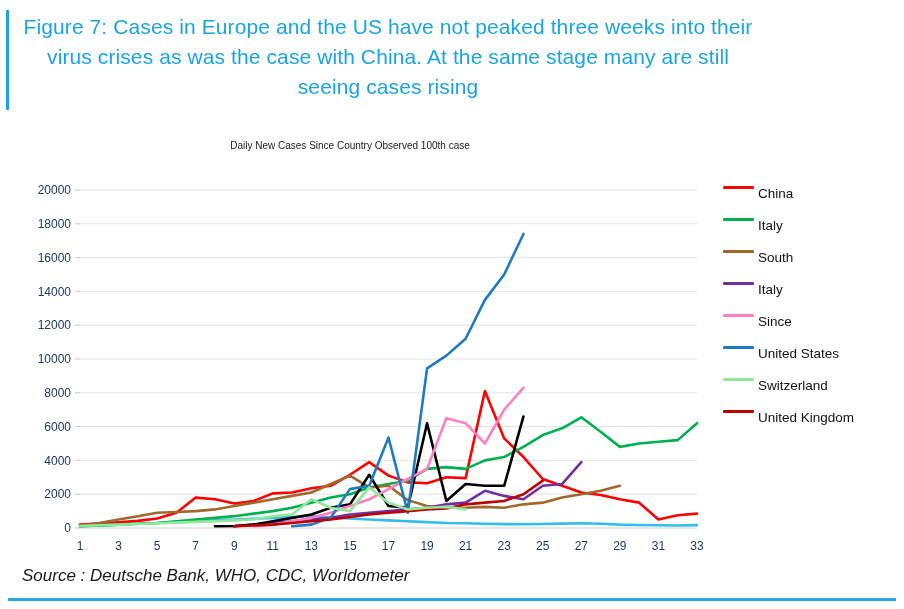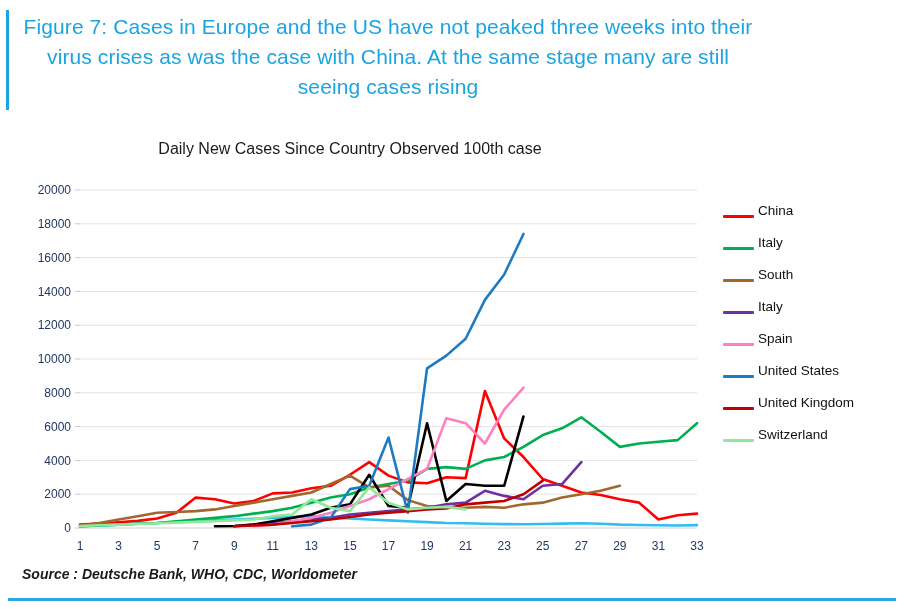--- a/index.html
+++ b/index.html
@@ -38,21 +38,21 @@
   #chart-wrap {
     position: absolute;
     left: 0; top: 118px;
     width: 904px; height: 436px;
   }
   #chart-title {
     position: absolute;
     left: 0; top: 22px;
     width: 700px;
     text-align: center;
-    font-size: 16px;
+    font-size: 10px;
     color: #1a1a1a;
   }
   svg#plot { position:absolute; left:0; top:0; }
   .ytick, .xtick {
     font-size: 12px;
     fill: #1f3864;
     font-family: "Liberation Sans", sans-serif;
   }
   .ytick { text-anchor: end; }
   .xtick { text-anchor: middle; }
@@ -61,43 +61,42 @@
   .tickmark { stroke: #c9c9c9; stroke-width: 1; }
   .series { fill: none; stroke-width: 2.6; stroke-linejoin: round; stroke-linecap: round; }
   
   #legend {
     position: absolute;
     left: 723px; top: 186px;
     width: 175px;
   }
   .legend-row {
     display: flex;
-    align-items: flex-end;
+    align-items: flex-start;
     height: 32px;
   }
   .legend-swatch {
     width: 31px; height: 3.4px;
     border-radius: 1px;
     flex: 0 0 auto;
     margin-right: 4px;
   }
   .legend-label {
     font-size: 13.5px;
     color: #111;
     white-space: nowrap;
   }
   
   #source {
     position: absolute;
     left: 22px; top: 566px;
-    font-size: 14px;
+    font-size: 17px;
     font-style: italic;
     color: #1a1a1a;
     font-family: "Liberation Sans", sans-serif;
-    font-weight: bold;
   }
   #footer-rule {
     position: absolute;
     left: 8px; top: 598px;
     width: 888px; height: 2.5px;
     background: #2BA8E0;
   }
 </style>
 </head>
 <body>
@@ -193,30 +192,30 @@
     <div class="legend-row">
       <span class="legend-swatch" style="background: rgb(160, 104, 45);"></span>
       <span class="legend-label">South</span>
     </div>
     <div class="legend-row">
       <span class="legend-swatch" style="background: rgb(112, 48, 160);"></span>
       <span class="legend-label">Italy</span>
     </div>
     <div class="legend-row">
       <span class="legend-swatch" style="background: rgb(255, 127, 192);"></span>
-      <span class="legend-label">Spain</span>
+      <span class="legend-label">Since</span>
     </div>
     <div class="legend-row">
       <span class="legend-swatch" style="background: rgb(31, 123, 193);"></span>
       <span class="legend-label">United States</span>
     </div>
     <div class="legend-row">
+      <span class="legend-swatch" style="background: rgb(146, 232, 154);"></span>
+      <span class="legend-label">Switzerland</span>
+    </div>
+    <div class="legend-row">
       <span class="legend-swatch" style="background: rgb(192, 0, 0);"></span>
       <span class="legend-label">United Kingdom</span>
     </div>
-    <div class="legend-row">
-      <span class="legend-swatch" style="background: rgb(146, 232, 154);"></span>
-      <span class="legend-label">Switzerland</span>
-    </div>
   </div>
 
 <div id="source">Source : Deutsche Bank, WHO, CDC, Worldometer</div>
 <div id="footer-rule" style="background: rgb(43, 168, 224);"></div>
 
 </body></html>

